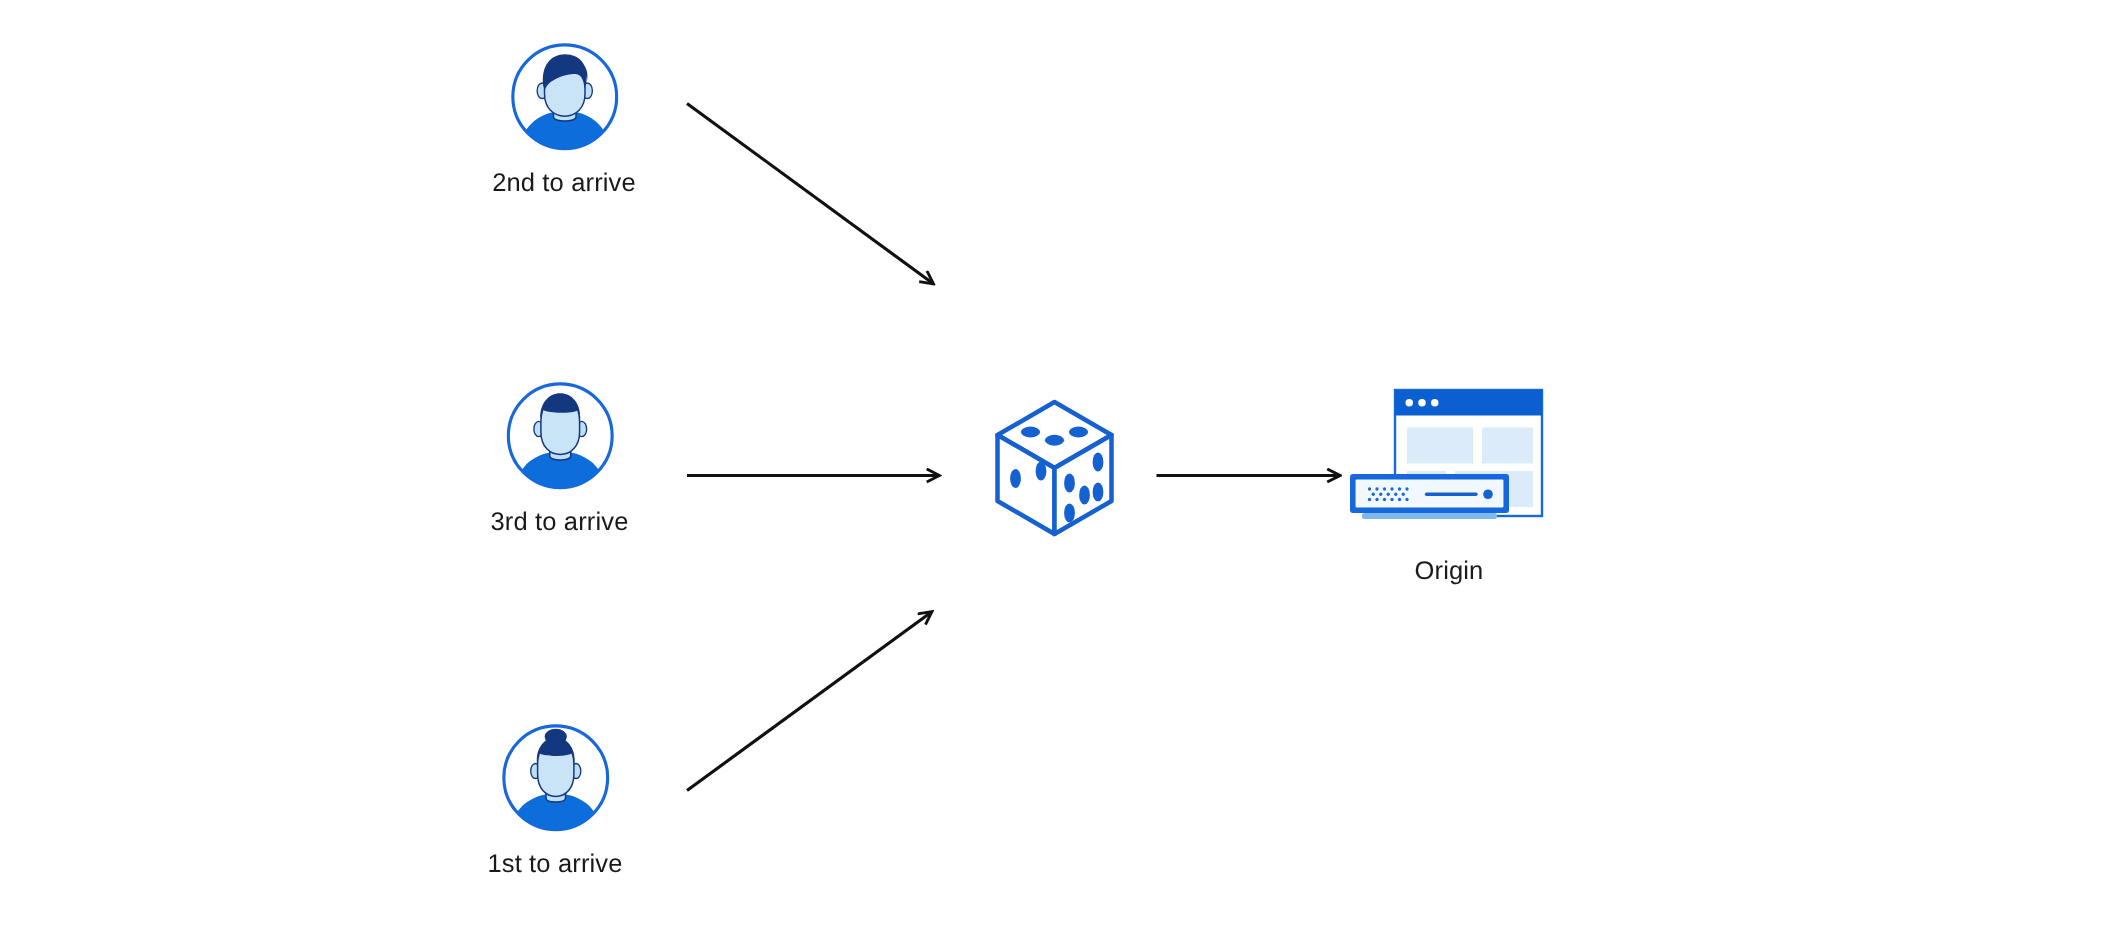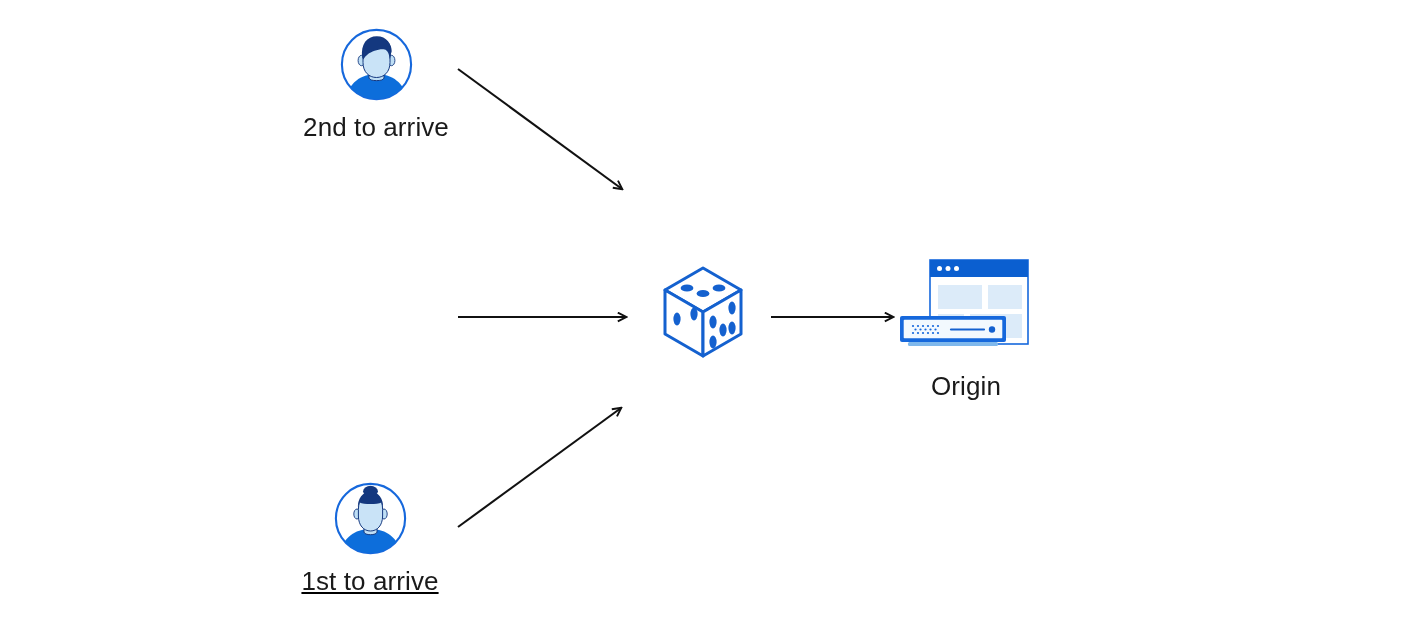--- a/index.html
+++ b/index.html
@@ -24,39 +24,39 @@
     flex-direction: column;
     align-items: center;
   }
   .icon-wrap {
     position: relative;
     line-height: 0;
   }
   .node-label {
     margin-top: 12px;
     font-family: "Liberation Sans", sans-serif;
-    font-size: 26px;
+    font-size: 17px;
     color: #1a1a1a;
     letter-spacing: 0.1px;
     white-space: nowrap;
     line-height: 1.1;
   }
   .arrow-layer {
     position: absolute;
     left: 0;
     top: 0;
     width: 1405px;
     height: 633px;
     pointer-events: none;
   }
 
   
   #client-1 { left: 311px; top: 28px;  width: 130px; }
   #client-2 { left: 308px; top: 254px; width: 130px; }
-  #client-3 { left: 305px; top: 482px; width: 130px; text-decoration: underline; }
+  #client-3 { left: 305px; top: 482px; width: 130px; }
   #dice-node { left: 655px; top: 262px; width: 95px; }
   #origin-node { left: 896px; top: 258px; width: 140px; }
 </style>
 </head>
 <body>
 
 <div id="canvas">
 
   <svg class="arrow-layer" viewBox="0 0 1405 633" width="1405" height="633">
     <defs>
@@ -105,20 +105,44 @@
           <path d="M22.2,29.5 C20.4,16 27,8.2 36.8,8.2 C46.6,8.2 52.2,15.6 51,26
                    C50.6,29.6 49.6,31 49.6,31 C49.6,31 49.4,24.6 46.4,22.4
                    C42.6,19.6 32.4,23 27.6,26.4 C24.4,28.7 23.4,31.6 23.4,31.6 Z" fill="#14387F"></path>
           <path d="M44.2,12 C49.6,13.6 52.6,19.2 51.4,25.6 C51,21.4 48.6,17 44.2,12 Z" fill="#14387F"></path>
         </g>
       </svg>
     </div>
     <div class="node-label">2nd to arrive</div>
   </div>
 
+  <div class="node" id="client-2">
+    <div class="icon-wrap">
+      <svg width="73" height="73" viewBox="0 0 73 73">
+        <circle cx="36.5" cy="36.5" r="34.6" fill="#ffffff" stroke="#1668DC" stroke-width="2.1"></circle>
+        <clipPath id="clip-a2">
+            <circle cx="36.5" cy="36.5" r="34.6"></circle>
+          </clipPath>
+        <g clip-path="url(#clip-a2)">
+          <path d="M36.5,47 C54,47 66,58 68,75 L5,75 C7,58 19,47 36.5,47 Z" fill="#0D6EDB"></path>
+          <path d="M29.5,39 L29.5,50 C29.5,53.5 43.5,53.5 43.5,50 L43.5,39 Z" fill="#BFDFF5"></path>
+          <path d="M29.5,39 L29.5,50 C29.5,53.5 43.5,53.5 43.5,50 L43.5,39 Z" fill="none" stroke="#14387F" stroke-width="1"></path>
+          <ellipse cx="22.2" cy="32" rx="3.3" ry="5.1" fill="#BFDFF5" stroke="#14387F" stroke-width="0.9"></ellipse>
+          <ellipse cx="50.8" cy="32" rx="3.3" ry="5.1" fill="#BFDFF5" stroke="#14387F" stroke-width="0.9"></ellipse>
+          <path d="M23.6,27 C23.6,16 29.8,9.8 36.5,9.8 C43.2,9.8 49.4,16 49.4,27 L49.4,34
+                   C49.4,43.4 43.6,49 36.5,49 C29.4,49 23.6,43.4 23.6,34 Z" fill="#C9E3F7" stroke="#14387F" stroke-width="1"></path>
+
+          <path d="M23.2,25.5 C22.6,15 28.8,8.2 36.5,8.2 C44.2,8.2 50.4,15 49.8,25.5
+                   C49.5,22 48.2,19.6 48.2,19.6 C44,21.8 29.6,21.8 25.2,19.4
+                   C25.2,19.4 23.6,21.8 23.2,25.5 Z" fill="#14387F"></path>
+        </g>
+      </svg>
+    </div>
+    <div class="node-label">3rd to arrive</div>
+  </div>
 
   <div class="node" id="client-3">
     <div class="icon-wrap">
       <svg width="73" height="73" viewBox="0 0 73 73">
         <circle cx="36.5" cy="36.5" r="34.6" fill="#ffffff" stroke="#1668DC" stroke-width="2.1"></circle>
         <clipPath id="clip-a3">
             <circle cx="36.5" cy="36.5" r="34.6"></circle>
           </clipPath>
         <g clip-path="url(#clip-a3)">
           <path d="M36.5,47 C54,47 66,58 68,75 L5,75 C7,58 19,47 36.5,47 Z" fill="#0D6EDB"></path>

